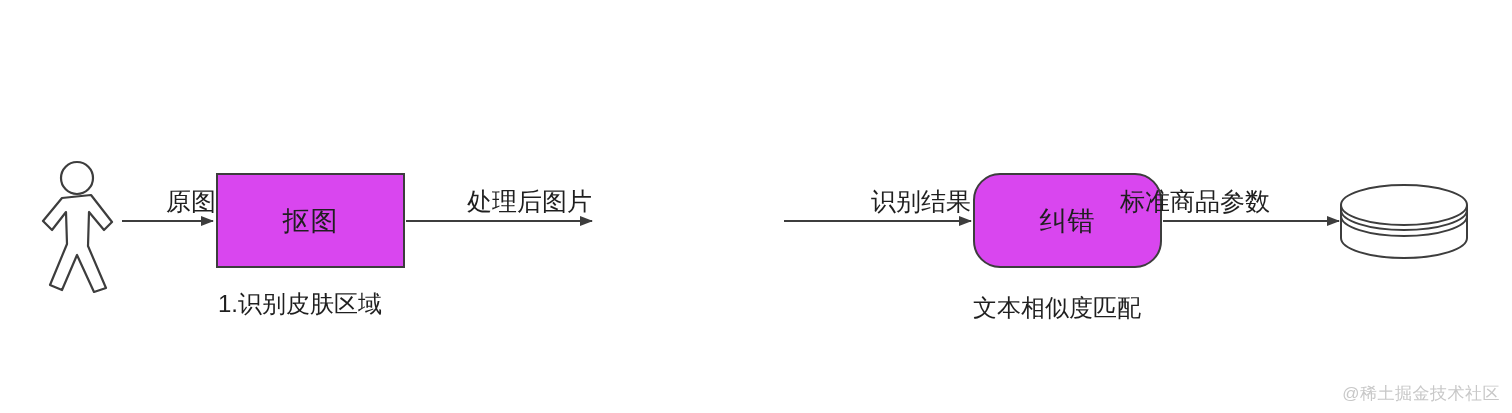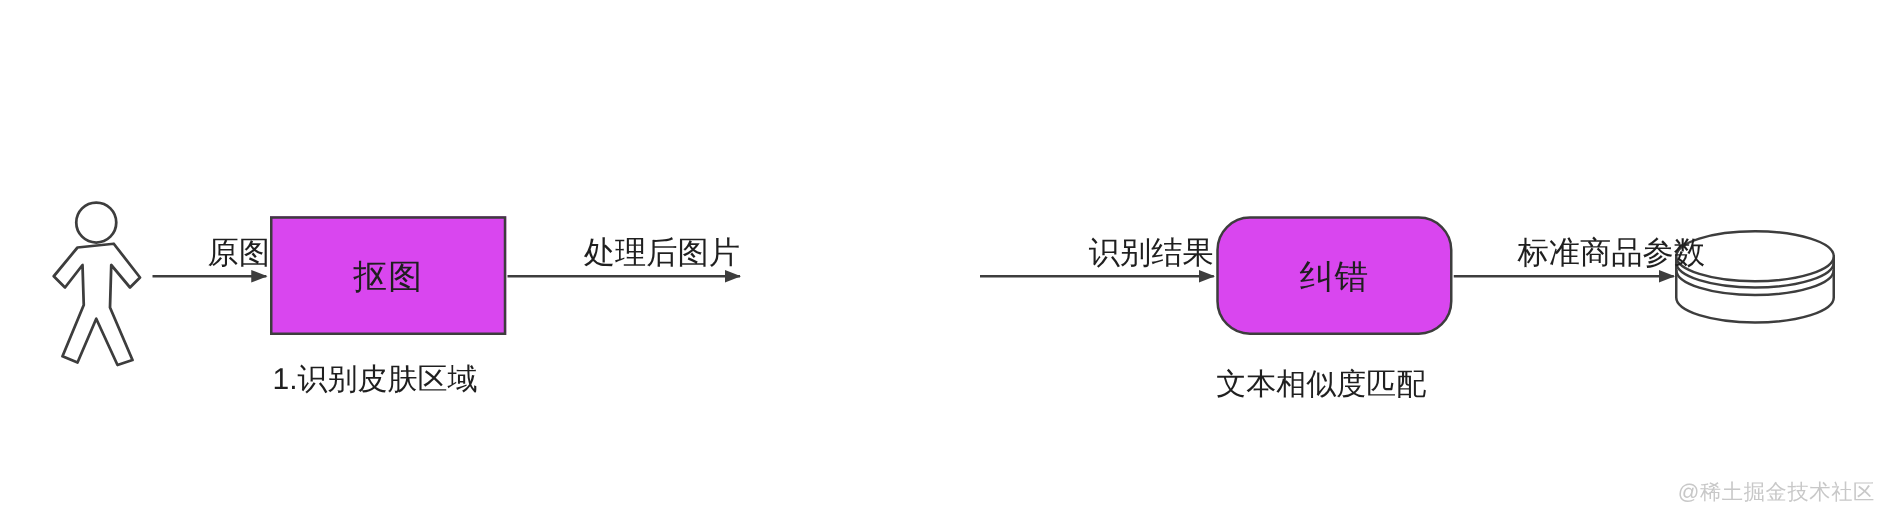--- a/index.html
+++ b/index.html
@@ -90,21 +90,21 @@
   <div class="node" style="left:216px;">
     <span>抠图</span>
   </div>
   <div class="node" style="left:973px;border-radius:27px;">
     <span>纠错</span>
   </div>
 
   <div class="arrow-label" style="left:120px; width:96px;">原图</div>
   <div class="arrow-label" style="left:406px; width:186px;">处理后图片</div>
   <div class="arrow-label" style="left:784px; width:187px;">识别结果</div>
-  <div class="arrow-label" style="left:1188px; width:176px;">标准商品参数</div>
+  <div class="arrow-label" style="left:1094px; width:176px;">标准商品参数</div>
 
   <div class="note" style="left:218px; top:287px;">
     <div>1.识别皮肤区域</div>
   </div>
   <div class="note note-center" style="left:973px; top:291px; width:190px;">文本相似度匹配</div>
 
   <div class="watermark">@稀土掘金技术社区</div>
 
 </div>
 

